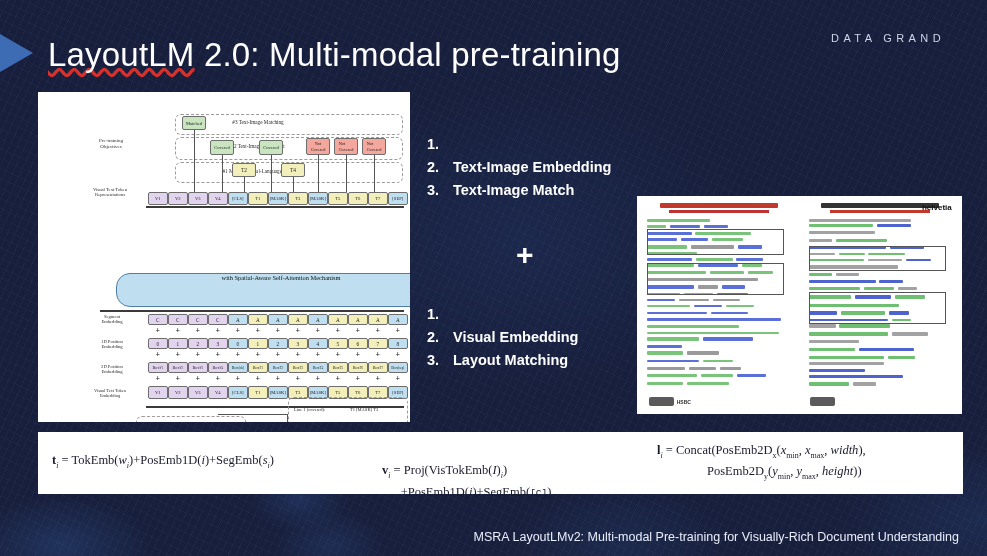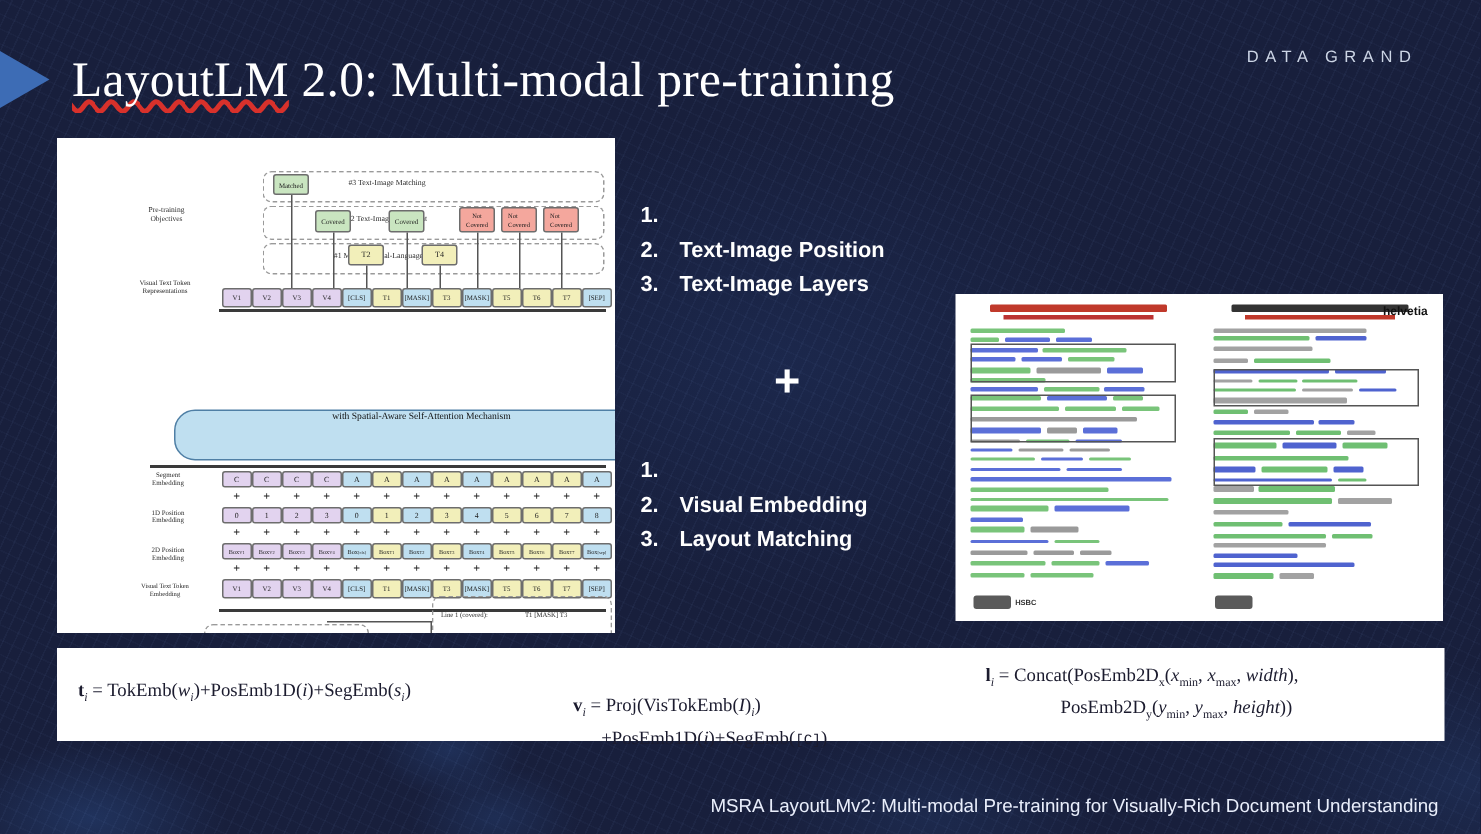--- a/index.html
+++ b/index.html
@@ -30,21 +30,20 @@
   
   #arrow{
     position:absolute;left:0;top:34px;width:0;height:0;
     border-top:19px solid transparent;border-bottom:19px solid transparent;
     border-left:33px solid #3d6cb5;
   }
   #title{
     position:absolute;left:48px;top:36px;
     font-size:33px;color:#ffffff;font-weight:400;letter-spacing:.2px;
     white-space:nowrap;
-    font-family:Liberation Serif, serif;
   }
   #title .sp{
     text-decoration:underline wavy #d8312b;
     text-decoration-skip-ink:none;
     text-underline-offset:2px;
   }
   
   #brand{position:absolute;right:42px;top:30px;text-align:left;}
   #brand .cn{font-size:23px;color:#ffffff;font-weight:700;letter-spacing:1px;line-height:1.15;}
   #brand .en{font-size:11px;color:#cdd6e6;letter-spacing:4.4px;margin-top:2px;}
@@ -309,25 +308,25 @@
     <div class="vline" style="left:249px;top:322px;height:42px;"></div>
 
   </div>
 
   <div class="bullets" id="bullets-top" style="left:427px;top:133px;">
       <div class="row">
         <span class="n">1.</span>
       </div>
       <div class="row">
         <span class="n">2.</span>
-        <span>Text-Image Position</span>
+        <span>Text-Image Embedding</span>
       </div>
       <div class="row">
         <span class="n">3.</span>
-        <span>Text-Image Layers</span>
+        <span>Text-Image Match</span>
       </div>
     </div>
   <div id="plusbig">+</div>
   <div class="bullets" id="bullets-bottom" style="left:427px;top:303px;">
       <div class="row">
         <span class="n">1.</span>
       </div>
       <div class="row">
         <span class="n">2.</span>
         <span>Visual Embedding</span>

